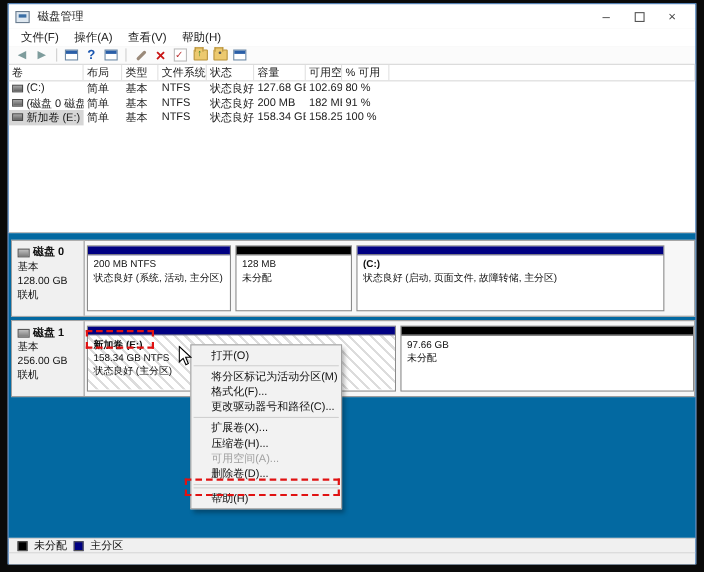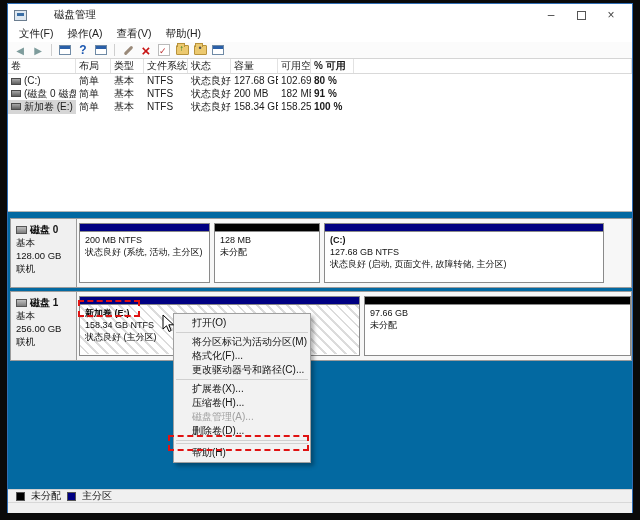--- a/index.html
+++ b/index.html
@@ -7,21 +7,21 @@
   body { font-family:"Liberation Sans","DejaVu Sans",sans-serif; }
   #stage { position:relative; width:640px; height:520px; background:#0a0a0a; overflow:hidden; }
 
   
   .window { position:absolute; left:7px; top:3px; width:626px; height:510px;
             background:#f0f0f0; border:1px solid #2f6eb5; }
   .titlebar { position:absolute; left:0; top:0; width:100%; height:22px; background:#fff;
               display:flex; align-items:center; padding:0 6px; }
   .app-icon { width:13px; height:11px; border:1px solid #6b7d8f; background:#dfe8f0; position:relative; margin-right:7px; }
   .app-icon::before { content:""; position:absolute; left:2px; top:2px; right:2px; height:3px; background:#3a6ea5; }
-  .title-text { font-size:10.5px; color:#222;margin-left:20px; }
+  .title-text { font-size:10.5px; color:#222; }
   .win-controls { margin-left:auto; display:flex; }
   .win-btn { width:30px; height:20px; display:flex; align-items:center; justify-content:center;
              font-size:12px; color:#444; }
   .maxi-box { width:9px; height:9px; border:1px solid #555; }
 
   .menubar { position:absolute; left:0; top:22px; width:100%; height:16px; background:#fff;
              display:flex; align-items:center; padding-left:4px; }
   .menu-item { font-size:10.5px; color:#222; padding:1px 7px; }
 
   .toolbar { position:absolute; left:0; top:38px; width:100%; height:17px; background:#fbfbfb;
@@ -44,21 +44,21 @@
   .f-mag::after { content:"•"; position:absolute; left:4px; top:-3px; font-size:9px; color:#555; }
 
   
   .vol-table { position:absolute; left:0; top:55px; width:100%; height:153px; background:#fff;
                border-bottom:1px solid #b5b5b5; font-size:10px; color:#1a1a1a; }
   .vt-head { display:flex; height:15px; border-bottom:1px solid #d9d9d9; align-items:center; }
   .vt-head .cell { border-right:1px solid #e2e2e2; height:100%; display:flex; align-items:center; }
   .vt-row { display:flex; height:13px; align-items:center; }
   .cell { padding:0 3px; overflow:hidden; white-space:nowrap; flex-shrink:0; }
   .c-vol{width:68px;} .c-lay{width:35px;} .c-typ{width:33px;} .c-fs{width:44px;}
-  .c-st{width:43px;} .c-cap{width:47px;} .c-free{width:33px;} .c-pct{width:43px;font-weight:bold;}
+  .c-st{width:43px;} .c-cap{width:47px;} .c-free{width:33px;} .c-pct{width:43px;}
   .c-rest{flex:1;}
   .drive-ico { display:inline-block; width:10px; height:7px; background:linear-gradient(#a8a8a8,#5f5f5f);
                border:1px solid #4a4a4a; margin-right:3px; vertical-align:middle; }
   .sel-cell { background:#d6d6d6; }
 
   
   .gfx { position:absolute; left:0; top:208px; width:100%; height:277px; background:#0369a1; }
   .disk-row { position:absolute; left:2px; width:622px; background:#f7f7f7; border:1px solid #9c9c9c; }
   .disk-label { position:absolute; left:0; top:0; bottom:0; width:66px; border-right:1px solid #9c9c9c;
                 background:#f0f0f0; padding:4px 5px; font-size:9.5px; line-height:13px; color:#111; }
@@ -210,21 +210,20 @@
           <div class="part-head head-unalloc"></div>
           <div class="part-body">
             <div>128 MB</div>
             <div>未分配</div>
           </div>
         </div>
         <div class="part" style="left:313px; width:280px;">
           <div class="part-head head-primary"></div>
           <div class="part-body">
             <div style="font-weight:bold;">(C:)</div>
-            <div>127.68 GB NTFS</div>
             <div>状态良好 (启动, 页面文件, 故障转储, 主分区)</div>
           </div>
         </div>
       </div>
 
       <div class="disk-row" style="top:79px; height:70px;">
         <div class="disk-label">
           <div class="disk-name">
               <span class="mini-drive"></span>
               <span>磁盘 1</span>
@@ -254,21 +253,21 @@
 
     <div class="ctx-menu">
       <div class="ctx-item">打开(O)</div>
       <div class="ctx-sep"></div>
       <div class="ctx-item">将分区标记为活动分区(M)</div>
       <div class="ctx-item">格式化(F)...</div>
       <div class="ctx-item">更改驱动器号和路径(C)...</div>
       <div class="ctx-sep"></div>
       <div class="ctx-item">扩展卷(X)...</div>
       <div class="ctx-item">压缩卷(H)...</div>
-      <div class="ctx-item disabled">磁盘管理(A)...</div>
+      <div class="ctx-item disabled">可用空间(A)...</div>
       <div class="ctx-item">删除卷(D)...</div>
       <div class="ctx-sep"></div>
       <div class="ctx-sep"></div>
       <div class="ctx-item">帮助(H)</div>
     </div>
 
     <div class="legend">
       <span class="sw" style="background:#000;"></span>
       <span>未分配</span>
       <span class="sw" style="background:#000082;"></span>

